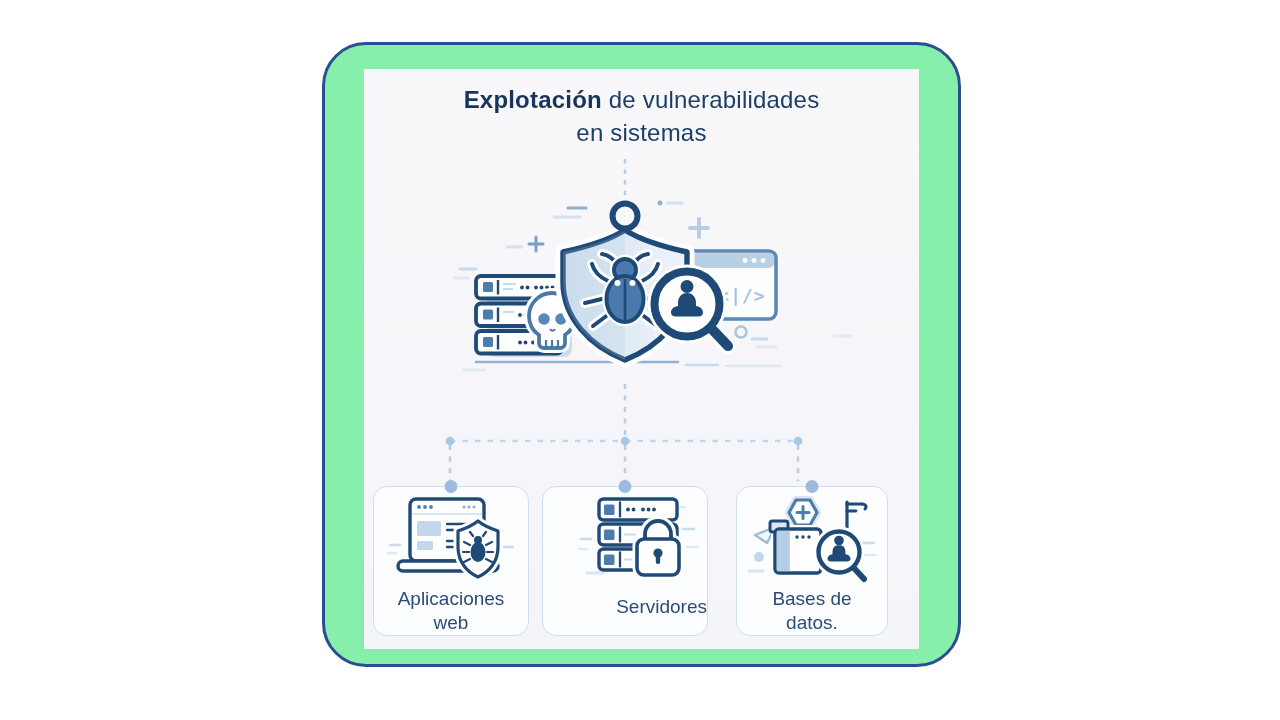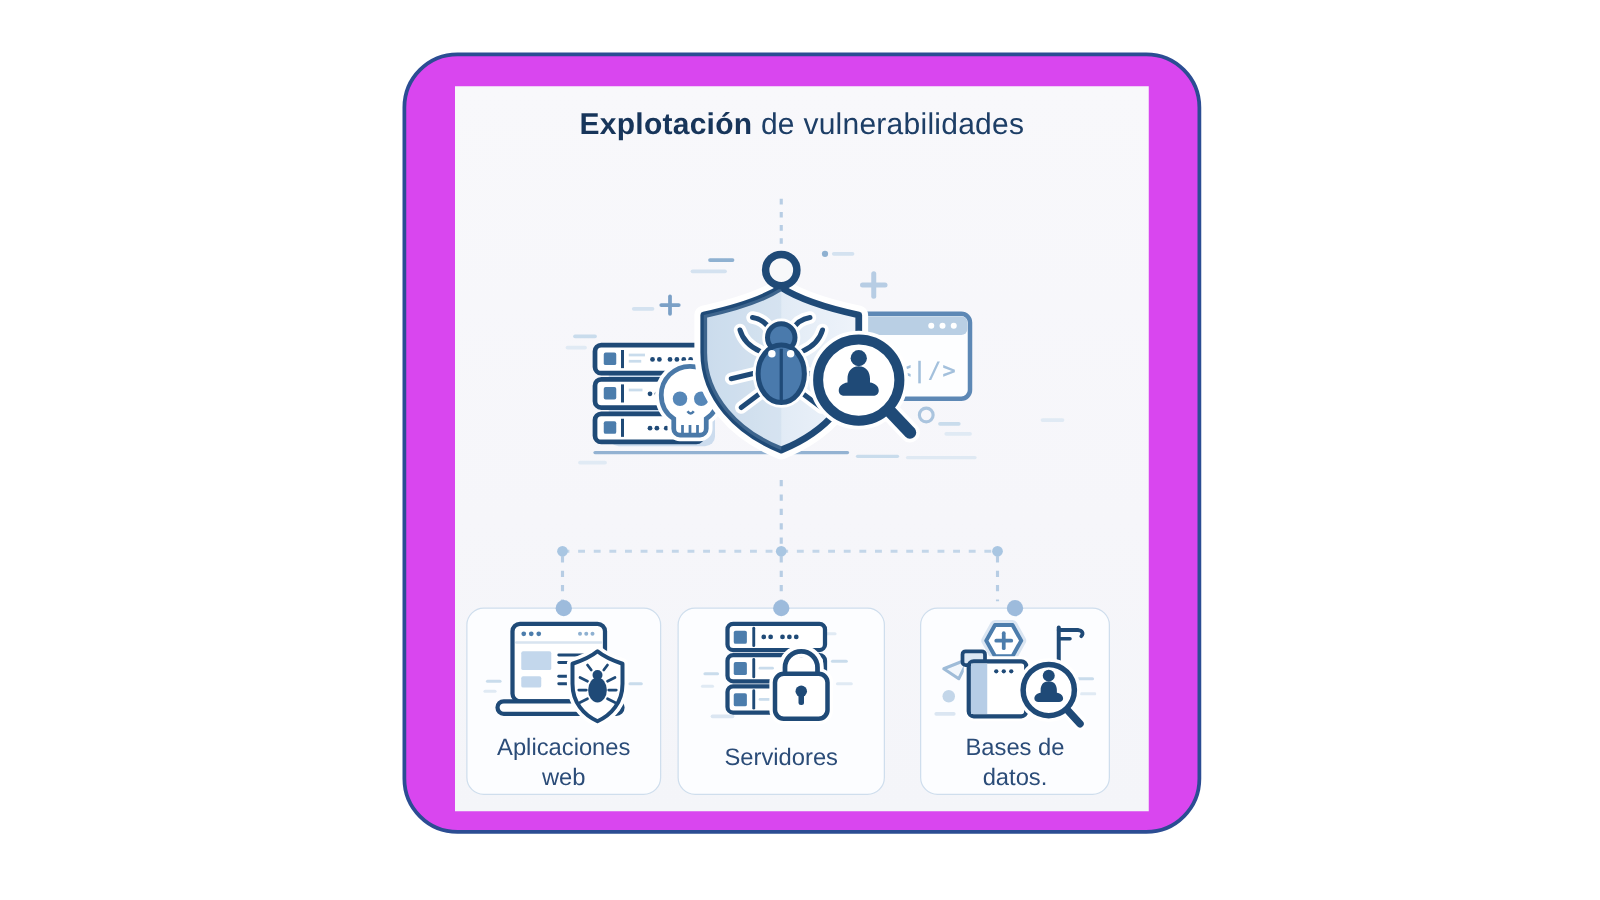--- a/index.html
+++ b/index.html
@@ -3,42 +3,42 @@
 <meta charset="utf-8">
 <style>
   html,body{margin:0;padding:0;}
   body{
     width:1280px;height:720px;overflow:hidden;background:#ffffff;
     font-family:"Liberation Sans", sans-serif;
     position:relative;
   }
   .frame{
     position:absolute;left:322px;top:42px;width:633px;height:619px;
-    border:3.5px solid #2b4d93;border-radius:44px;background:#d946ef;
+    border:3.5px solid #2b4d93;border-radius:44px;background:#86efac;
   }
   .inner{
     position:absolute;left:39px;top:24px;width:555px;height:580px;
     background:linear-gradient(180deg,#f8f8fb 0%,#f6f6fa 60%,#f4f5f9 100%);
     overflow:hidden;
   }
   .title{
     position:absolute;top:14px;left:0;width:100%;
     text-align:center;color:#1d3e66;font-size:24px;line-height:33px;
     letter-spacing:.2px;z-index:2;
   }
   .title .bold{font-weight:700;color:#17355a;}
   .hero{position:absolute;left:0;top:0;z-index:1;}
   .cards{position:absolute;inset:0;z-index:3;}
   .card{
     position:absolute;top:417px;height:150px;box-sizing:border-box;
     background:#fcfdff;border:1.5px solid #cfdeed;border-radius:14px;
     display:flex;flex-direction:column;align-items:center;
   }
   .card-1{left:9px;width:156px;}
-  .card-2{left:178px;width:166px;}
+  .card-2{left:178px;width:166px;align-items:flex-end;}
   .card-3{left:372px;width:152px;}
   .card-dot{
     position:absolute;top:-7.5px;left:50%;transform:translateX(-50%);
     width:13px;height:13px;border-radius:50%;background:#9dbbdc;
   }
   .card-icon{margin-top:8px;flex:0 0 auto;}
   .card-label{
     flex:1;display:flex;align-items:center;justify-content:center;
     text-align:center;color:#2b4c78;font-size:19px;line-height:1.28;
     padding-bottom:8px;
@@ -48,20 +48,21 @@
   svg text{font-family:"DejaVu Sans Mono", monospace;}
 </style>
 </head>
 <body>
 
 <div class="frame">
   <div class="inner">
 
     <div class="title">
       <div><span class="bold">Explotación</span><span> de vulnerabilidades</span></div>
+      <div>en sistemas</div>
     </div>
 
     <svg class="hero" width="555" height="580" viewBox="0 0 555 580">
       <defs>
         <linearGradient id="shieldGrad" x1="0" y1="0" x2="1" y2="0">
           <stop offset="0" stop-color="#d3e1f0"></stop>
           <stop offset="0.55" stop-color="#e3ecf6"></stop>
           <stop offset="1" stop-color="#eef3fa"></stop>
         </linearGradient>
       </defs>

